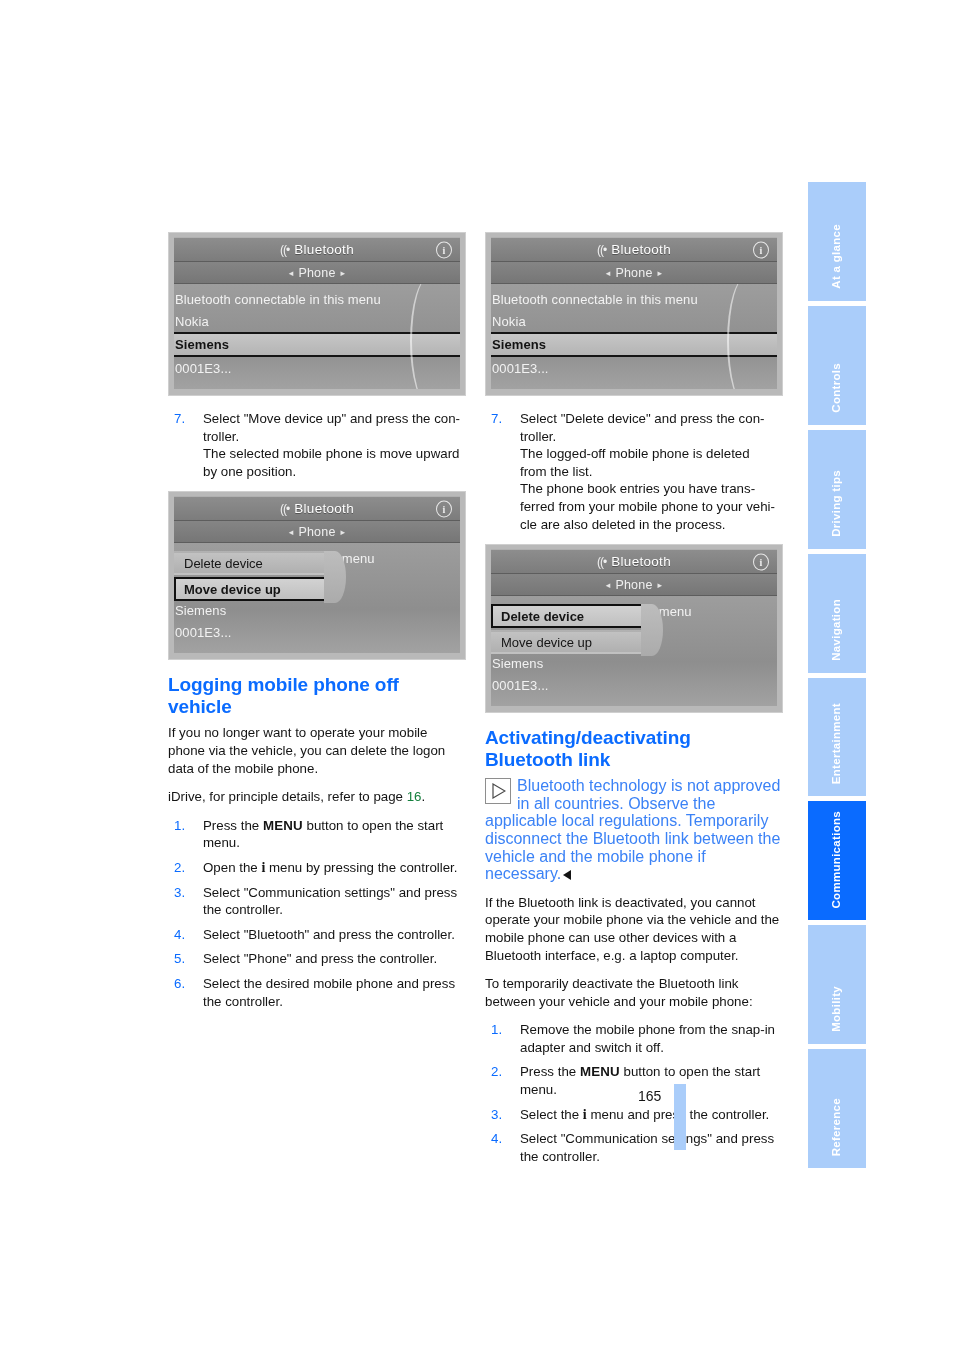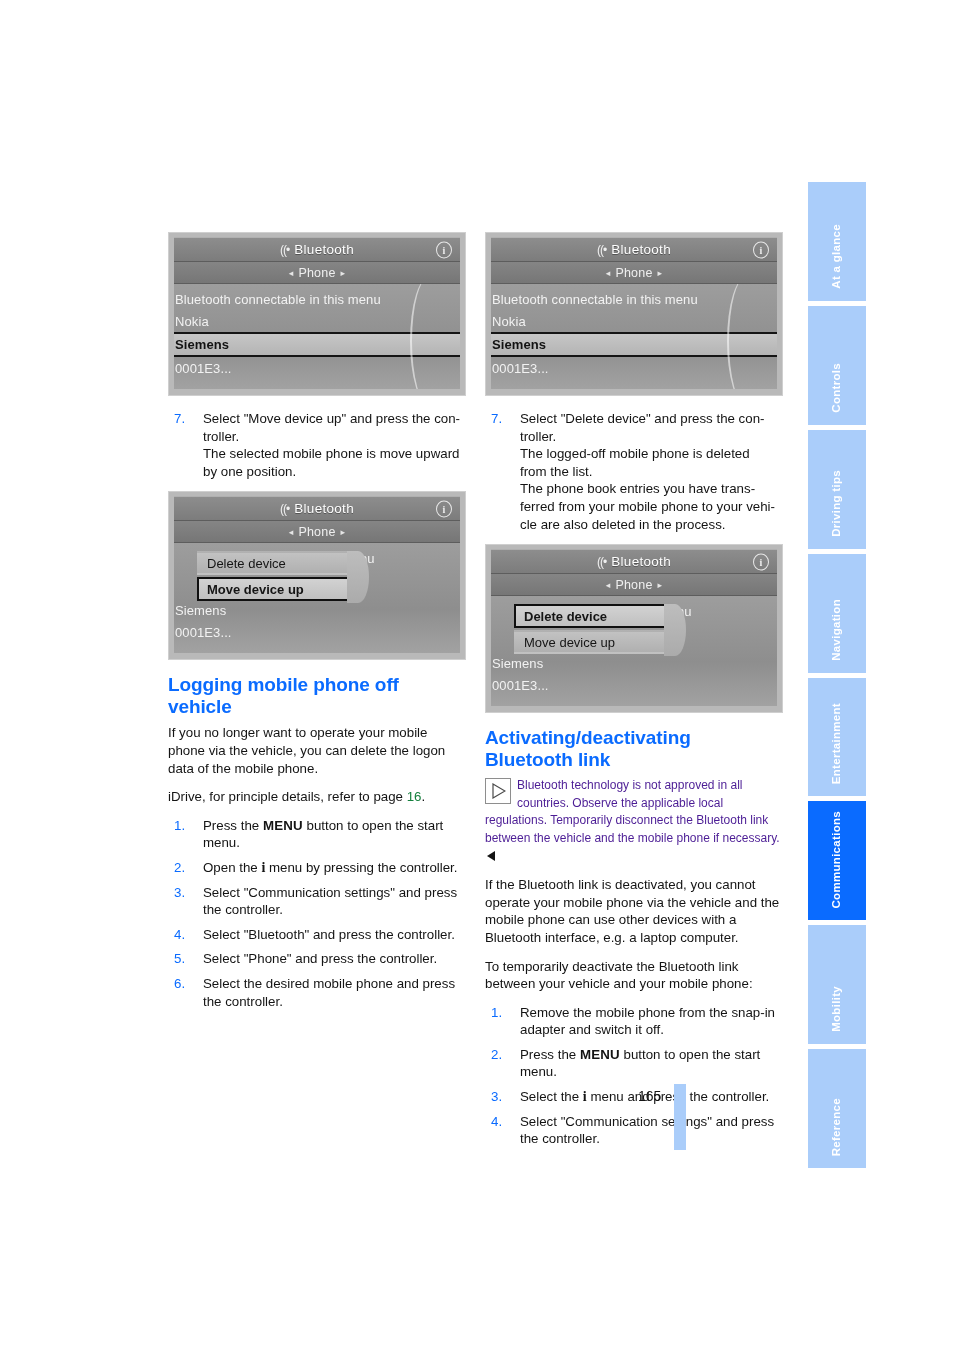--- a/index.html
+++ b/index.html
@@ -136,21 +136,21 @@
     position: absolute;
     right: 10px; top: -8px;
     width: 40px; height: 130px;
     border-left: 2px solid rgba(255,255,255,.55);
     border-radius: 60% 0 0 60%;
     pointer-events: none;
   }
   
   .popup {
     position: absolute;
-    left: 23px; top: 8px;
+    left: 0; top: 8px;
     width: 152px;
     z-index: 3;
   }
   .popup-item {
     height: 24px;
     display: flex; align-items: center;
     padding-left: 8px;
     font-size: 13px;
     background: linear-gradient(#c2c2c2, #b0b0b0);
     color: #151515;
@@ -216,24 +216,24 @@
   .ichar {
     font-family: "Liberation Serif", serif;
     font-weight: bold;
     font-size: 14px;
   }
   .link { color: #15803d; }
 
   
   .note {
     position: relative;
-    font-size: 12px;
+    font-size: 16px;
     line-height: 17.6px;
     margin: 0 0 11px 0;
-    color: #4c1d95;
+    color: #3b82f6;
   }
   .note-icon {
     float: left;
     width: 26px; height: 26px;
     border: 1px solid #8e8e8e;
     margin: 1px 6px 0 0;
     display: flex; align-items: center; justify-content: center;
   }
   .tri-outline {
     width: 15px; height: 16px;

